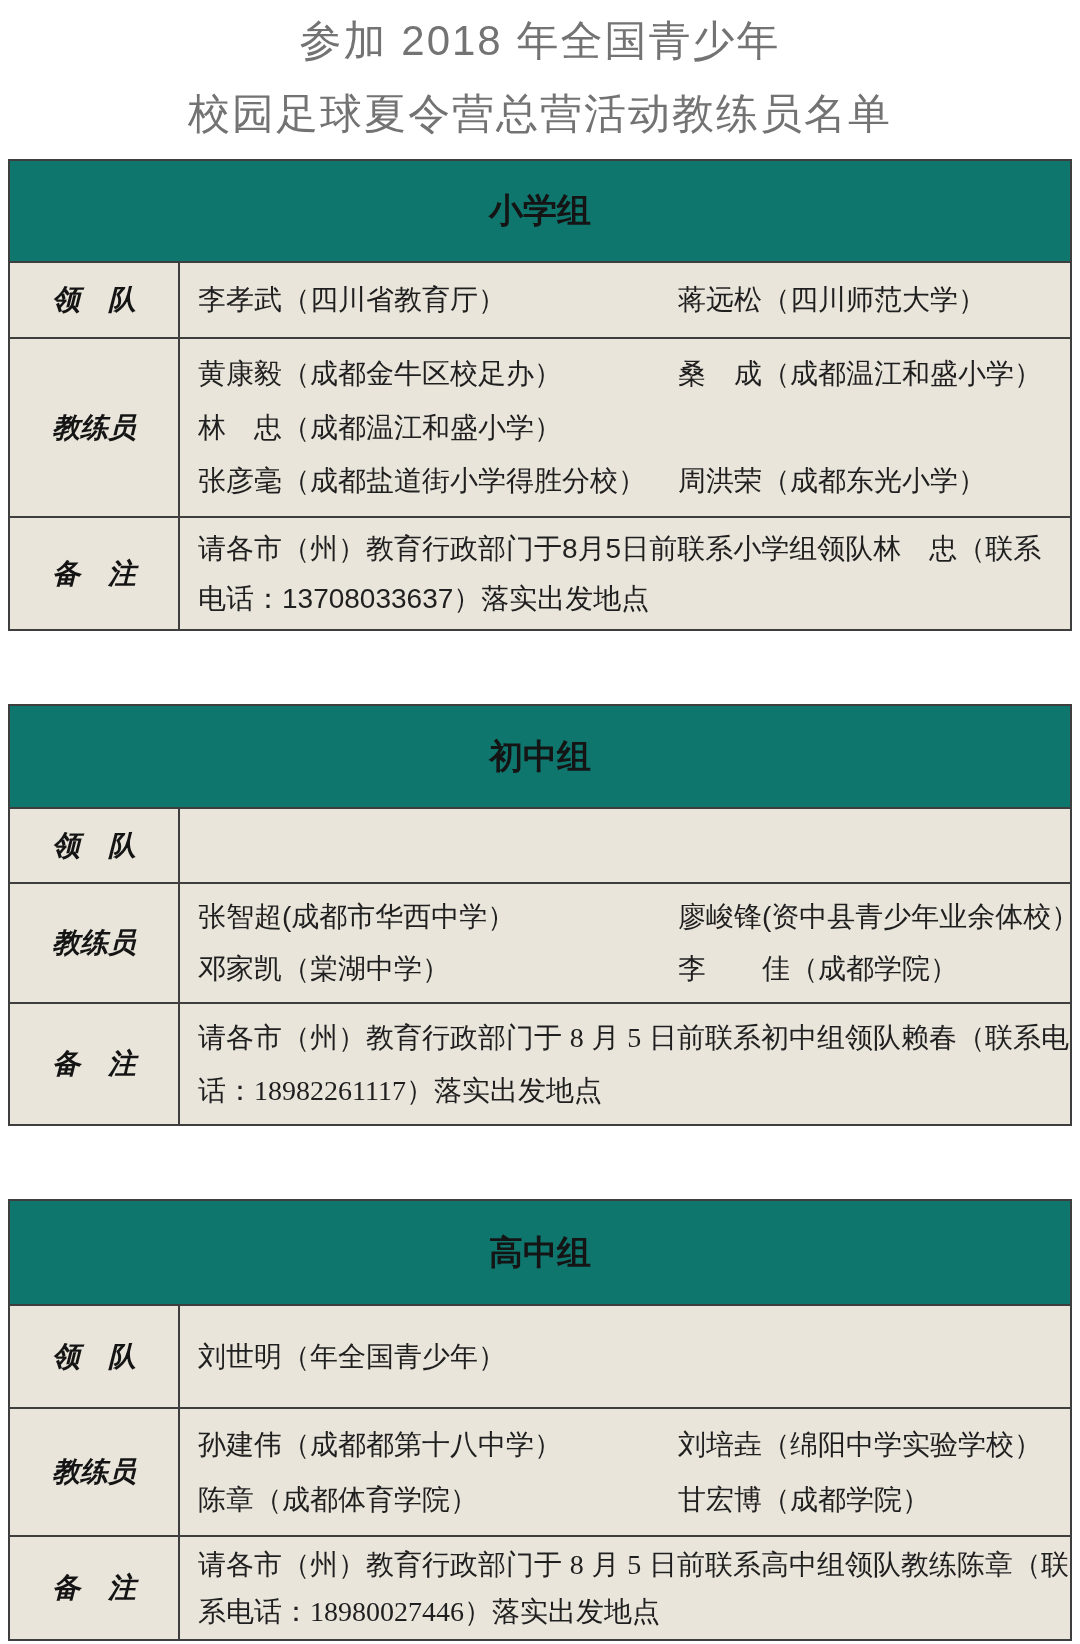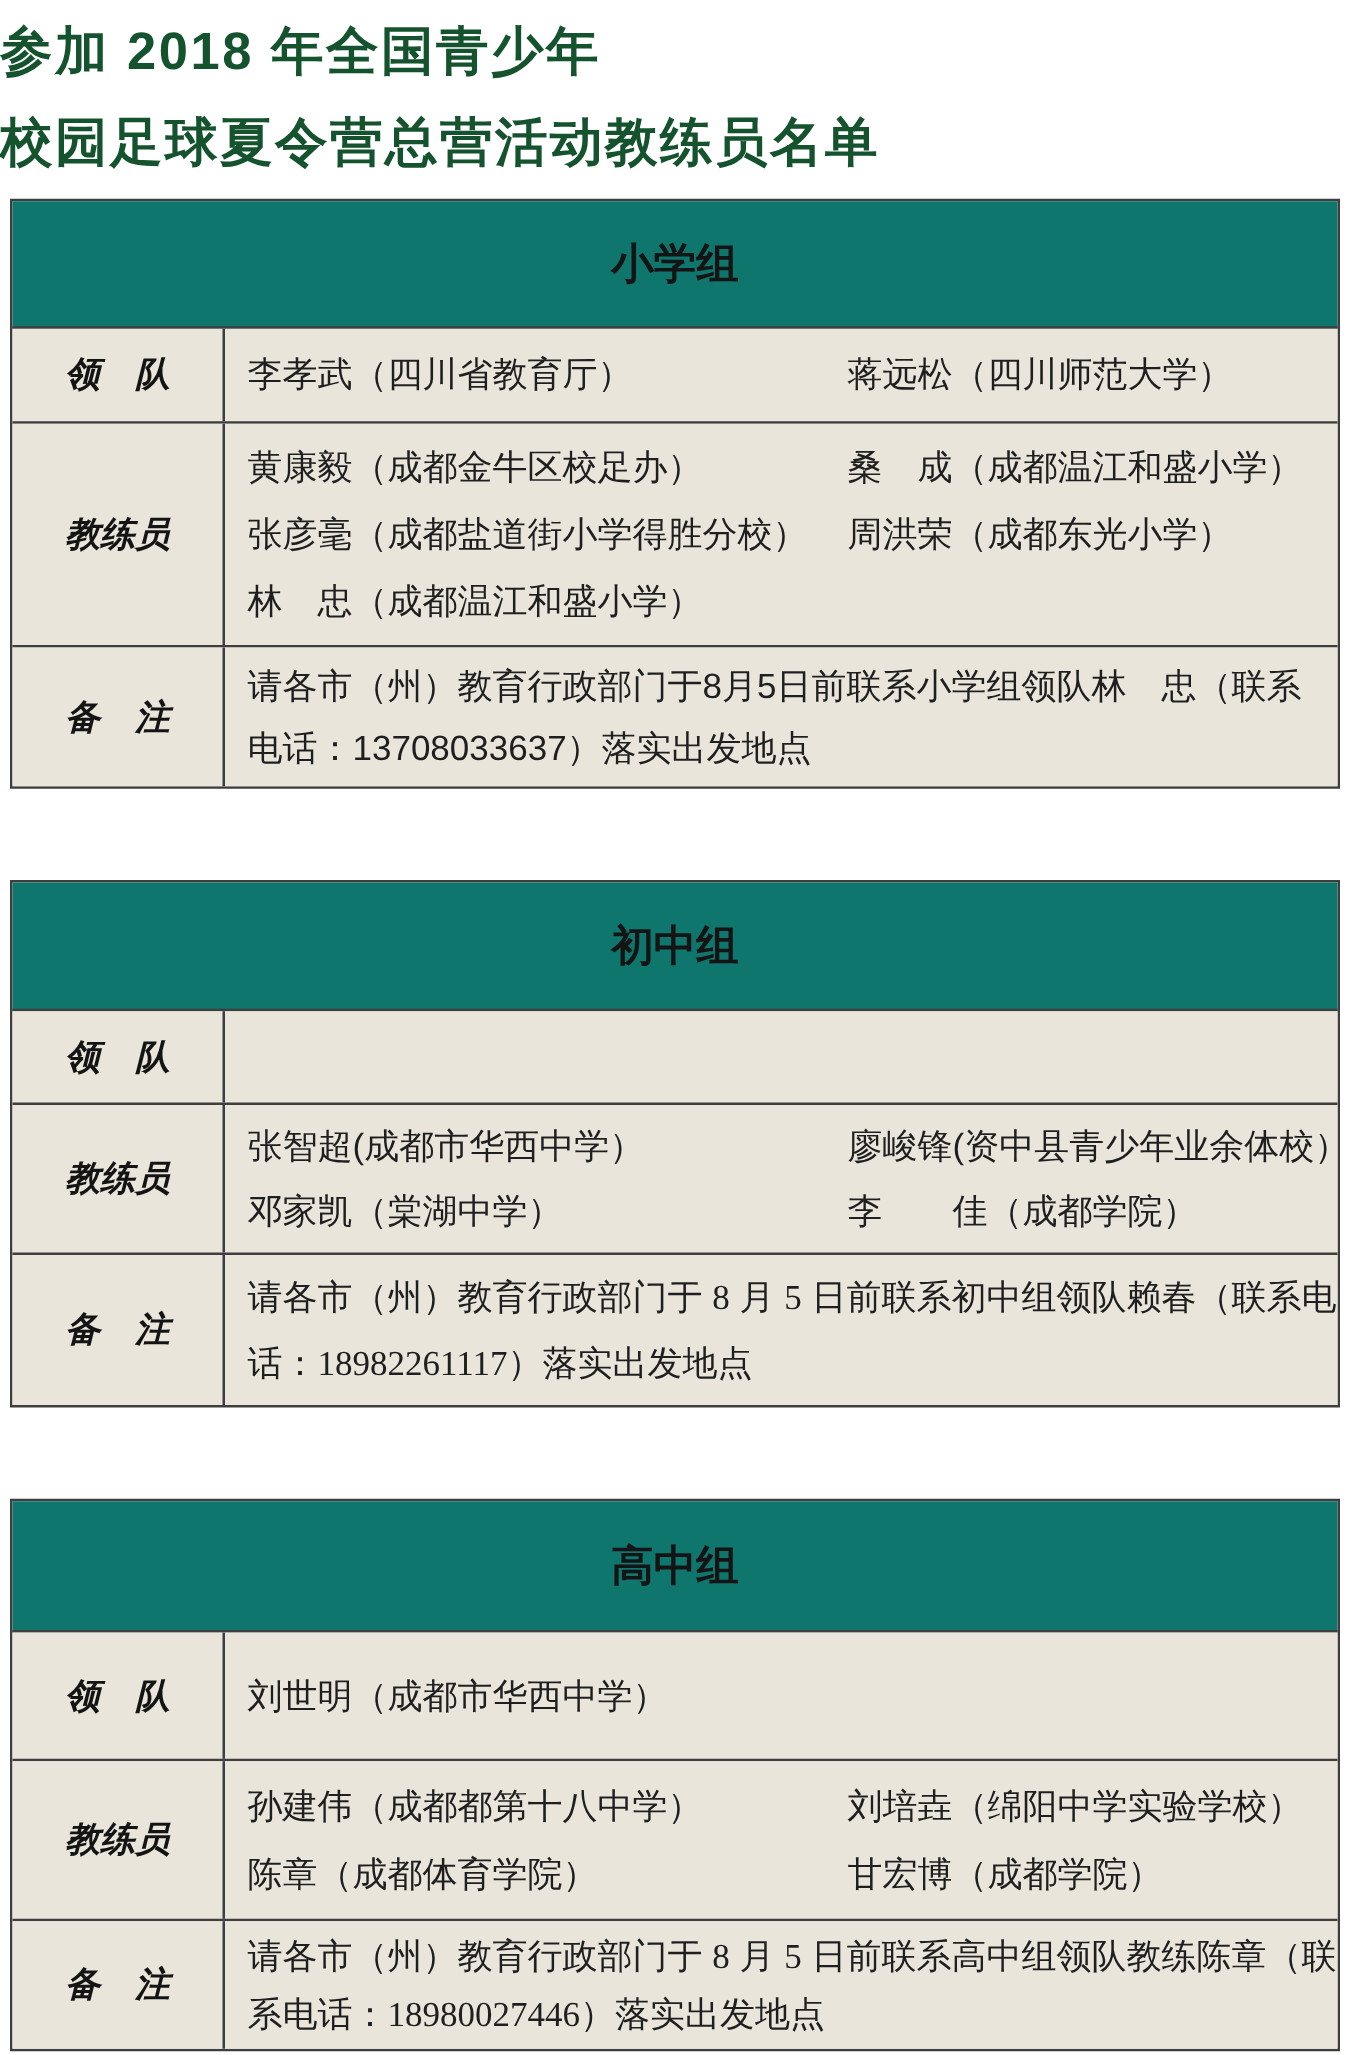--- a/index.html
+++ b/index.html
@@ -1,21 +1,21 @@
 <!DOCTYPE html>
 <html><head>
 <meta charset="utf-8">
 <style>
   html,body { margin:0; padding:0; }
   body {
     width:1080px; height:1644px; background:#ffffff; overflow:hidden;
     font-family:"Liberation Sans", sans-serif; color:#1f1f1f;
     -webkit-font-smoothing:antialiased;
   }
-  .title { color:#14532d; font-weight:700; letter-spacing:2px; line-height:1.3; }
+  .title { text-align:center; color:#737373; font-weight:400; letter-spacing:2px; line-height:1.3; }
   .title1 { font-size:42px; margin:14px 0 18px 0; }
   .title2 { font-size:42px; margin:0 0 18px 0; }
 
   .tbl { margin:0 8px 73px 8px; border:2px solid #3e3e3e; }
   .band {
     height:101px; background:#0f766e; border-bottom:2px solid #3e3e3e;
     display:flex; align-items:center; justify-content:center;
     font-size:34px; font-weight:700; color:#141414;
   }
   .row { display:flex; background:#e9e5db; border-bottom:2px solid #3e3e3e; }
@@ -65,26 +65,26 @@
     </div>
 
     <div class="row r-coach">
       <div class="label">教练员</div>
       <div class="content">
         <div class="line">
           <span class="l">黄康毅（成都金牛区校足办）</span>
           <span class="r">桑　成（成都温江和盛小学）</span>
         </div>
         <div class="line">
+          <span class="l">林　忠（成都温江和盛小学）</span>
+          <span class="r"></span>
+        </div>
+        <div class="line">
           <span class="l">张彦毫（成都盐道街小学得胜分校）</span>
           <span class="r">周洪荣（成都东光小学）</span>
-        </div>
-        <div class="line">
-          <span class="l">林　忠（成都温江和盛小学）</span>
-          <span class="r"></span>
         </div>
       </div>
     </div>
 
     <div class="row r-remark">
       <div class="label">备　注</div>
       <div class="content">
         <div class="line rline"><span>请各市（州）教育行政部门于8月5日前联系小学组领队林　忠（联系</span><span class="num"></span><span></span><span class="num"></span><span></span></div>
         <div class="line rline"><span>电话：</span><span class="numph">13708033637</span><span>）落实出发地点</span></div>
       </div>
@@ -121,21 +121,21 @@
     </div>
   </section>
 
   <section class="tbl t3 serif-nums">
     <div class="band">高中组</div>
 
     <div class="row r-leader">
       <div class="label">领　队</div>
       <div class="content">
         <div class="line">
-          <span class="l">刘世明（成都市华西中学）</span>
+          <span class="l">刘世明（年全国青少年）</span>
           <span class="r"></span>
         </div>
       </div>
     </div>
 
     <div class="row r-coach">
       <div class="label">教练员</div>
       <div class="content">
         <div class="line">
           <span class="l">孙建伟（成都都第十八中学）</span>

